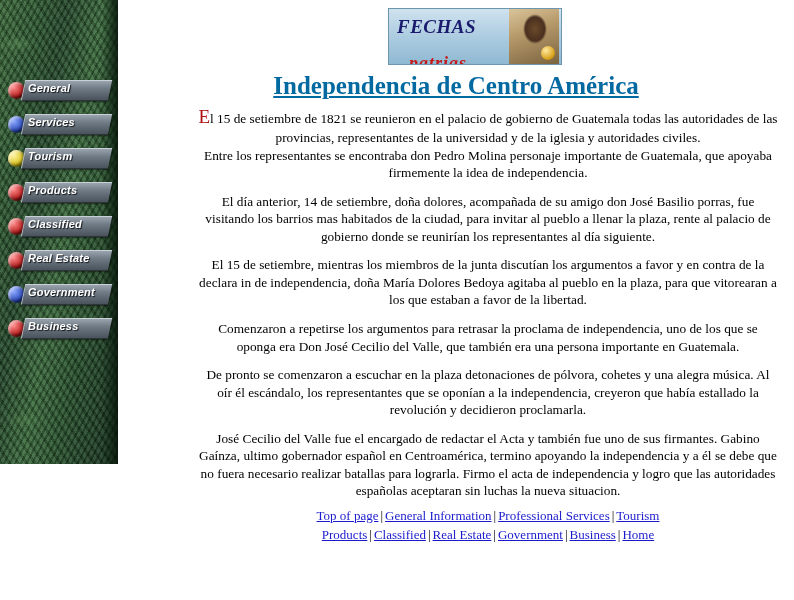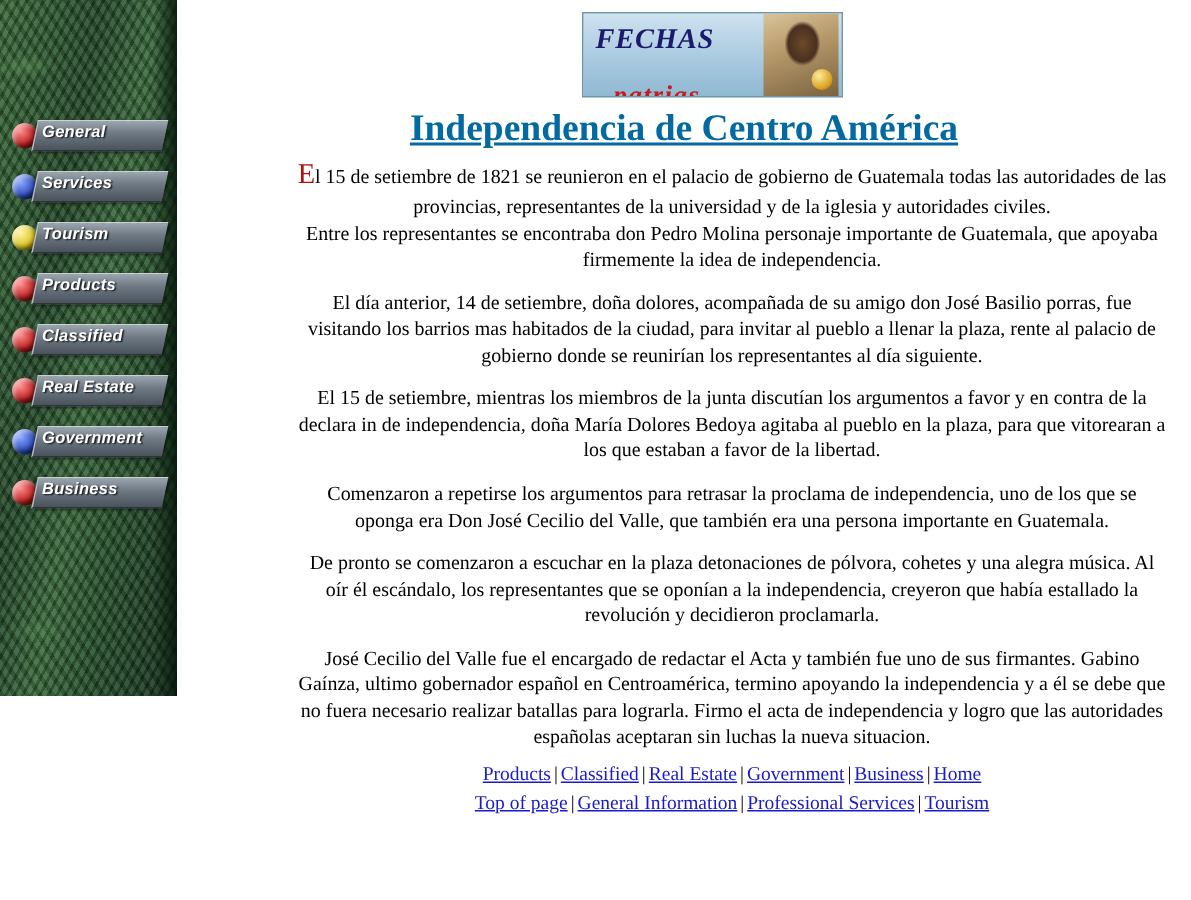--- a/index.html
+++ b/index.html
@@ -297,21 +297,21 @@
       <p>Entre los representantes se encontraba don Pedro Molina personaje importante de Guatemala, que apoyaba firmemente la idea de independencia.</p>
       <p>El día anterior, 14 de setiembre, doña dolores, acompañada de su amigo don José Basilio porras, fue visitando los barrios mas habitados de la ciudad, para invitar al pueblo a llenar la plaza, rente al palacio de gobierno donde se reunirían los representantes al día siguiente.</p>
       <p>El 15 de setiembre, mientras los miembros de la junta discutían los argumentos a favor y en contra de la declara in de independencia, doña María Dolores Bedoya agitaba al pueblo en la plaza, para que vitorearan a los que estaban a favor de la libertad.</p>
       <p>Comenzaron a repetirse los argumentos para retrasar la proclama de independencia, uno de los que se oponga era Don José Cecilio del Valle, que también era una persona importante en Guatemala.</p>
       <p>De pronto se comenzaron a escuchar en la plaza detonaciones de pólvora, cohetes y una alegra música. Al oír él escándalo, los representantes que se oponían a la independencia, creyeron que había estallado la revolución y decidieron proclamarla.</p>
       <p>José Cecilio del Valle fue el encargado de redactar el Acta y también fue uno de sus firmantes. Gabino Gaínza, ultimo gobernador español en Centroamérica, termino apoyando la independencia y a él se debe que no fuera necesario realizar batallas para lograrla. Firmo el acta de independencia y logro que las autoridades españolas aceptaran sin luchas la nueva situacion.</p>
     </div>
 
     <div class="footer-nav">
       <div>
+        <a>Top of page</a><span class="sep">|</span><a>General Information</a><span class="sep">|</span><a>Professional Services</a><span class="sep">|</span><a>Tourism</a>
+      </div>
+      <div>
         <a>Products</a><span class="sep">|</span><a>Classified</a><span class="sep">|</span><a>Real Estate</a><span class="sep">|</span><a>Government</a><span class="sep">|</span><a>Business</a><span class="sep">|</span><a>Home</a>
       </div>
-      <div>
-        <a>Top of page</a><span class="sep">|</span><a>General Information</a><span class="sep">|</span><a>Professional Services</a><span class="sep">|</span><a>Tourism</a>
-      </div>
     </div>
 
   </div>
 </div>
 
 </body></html>

